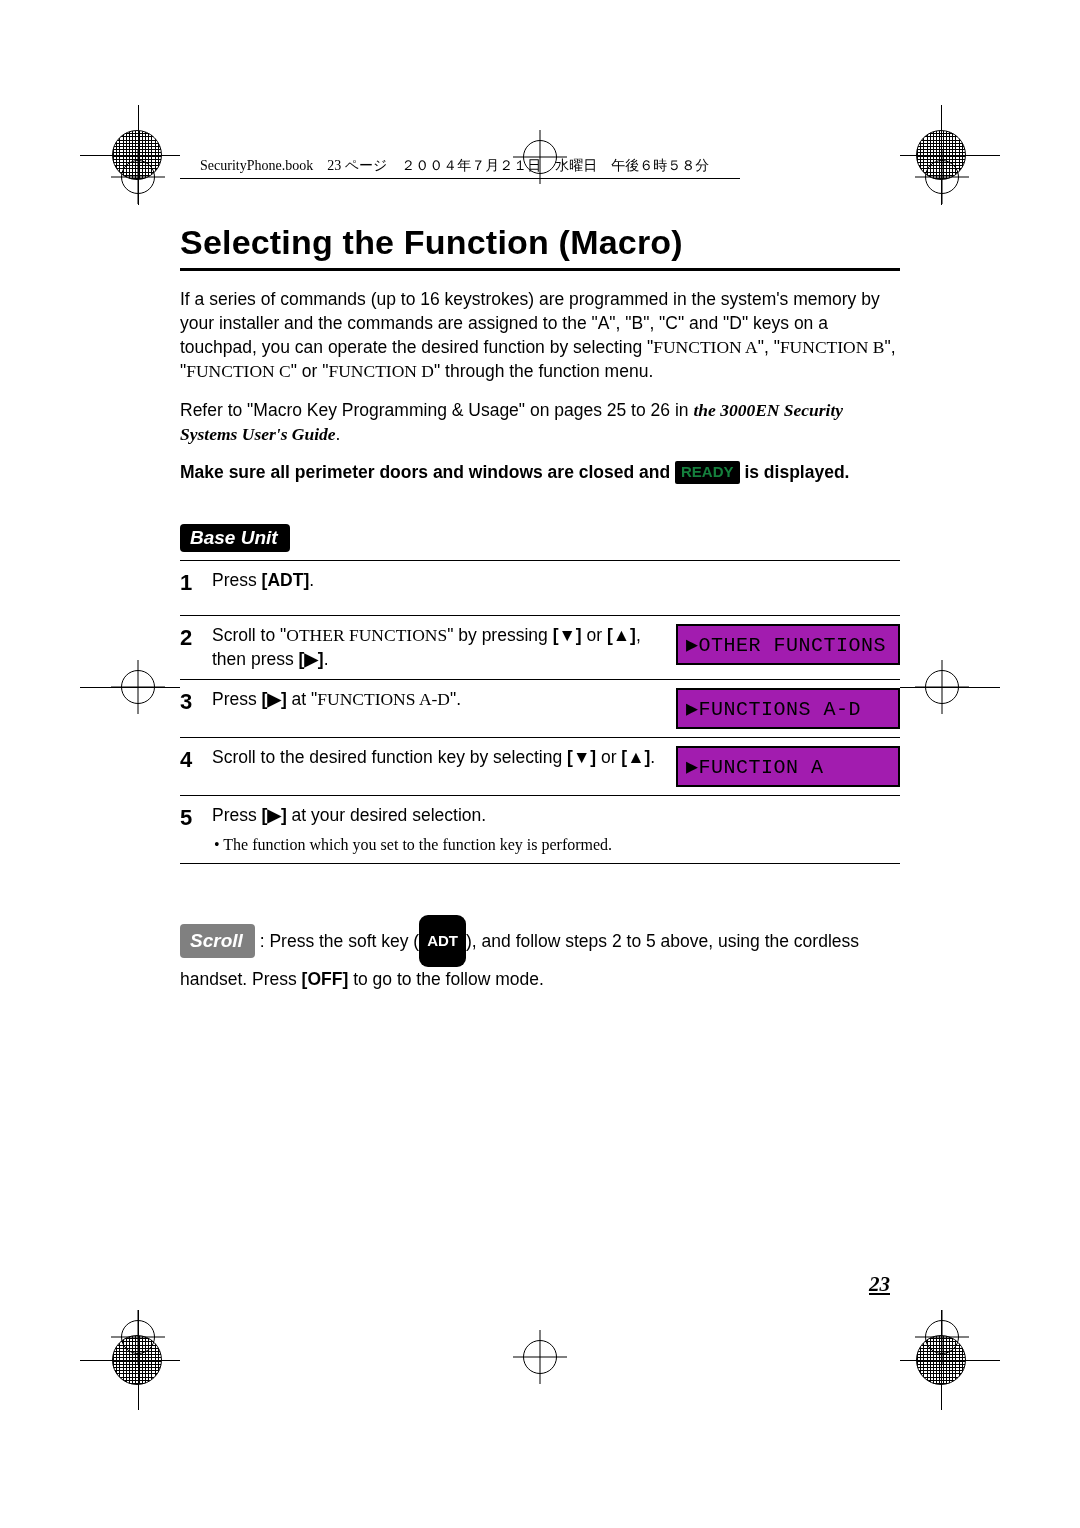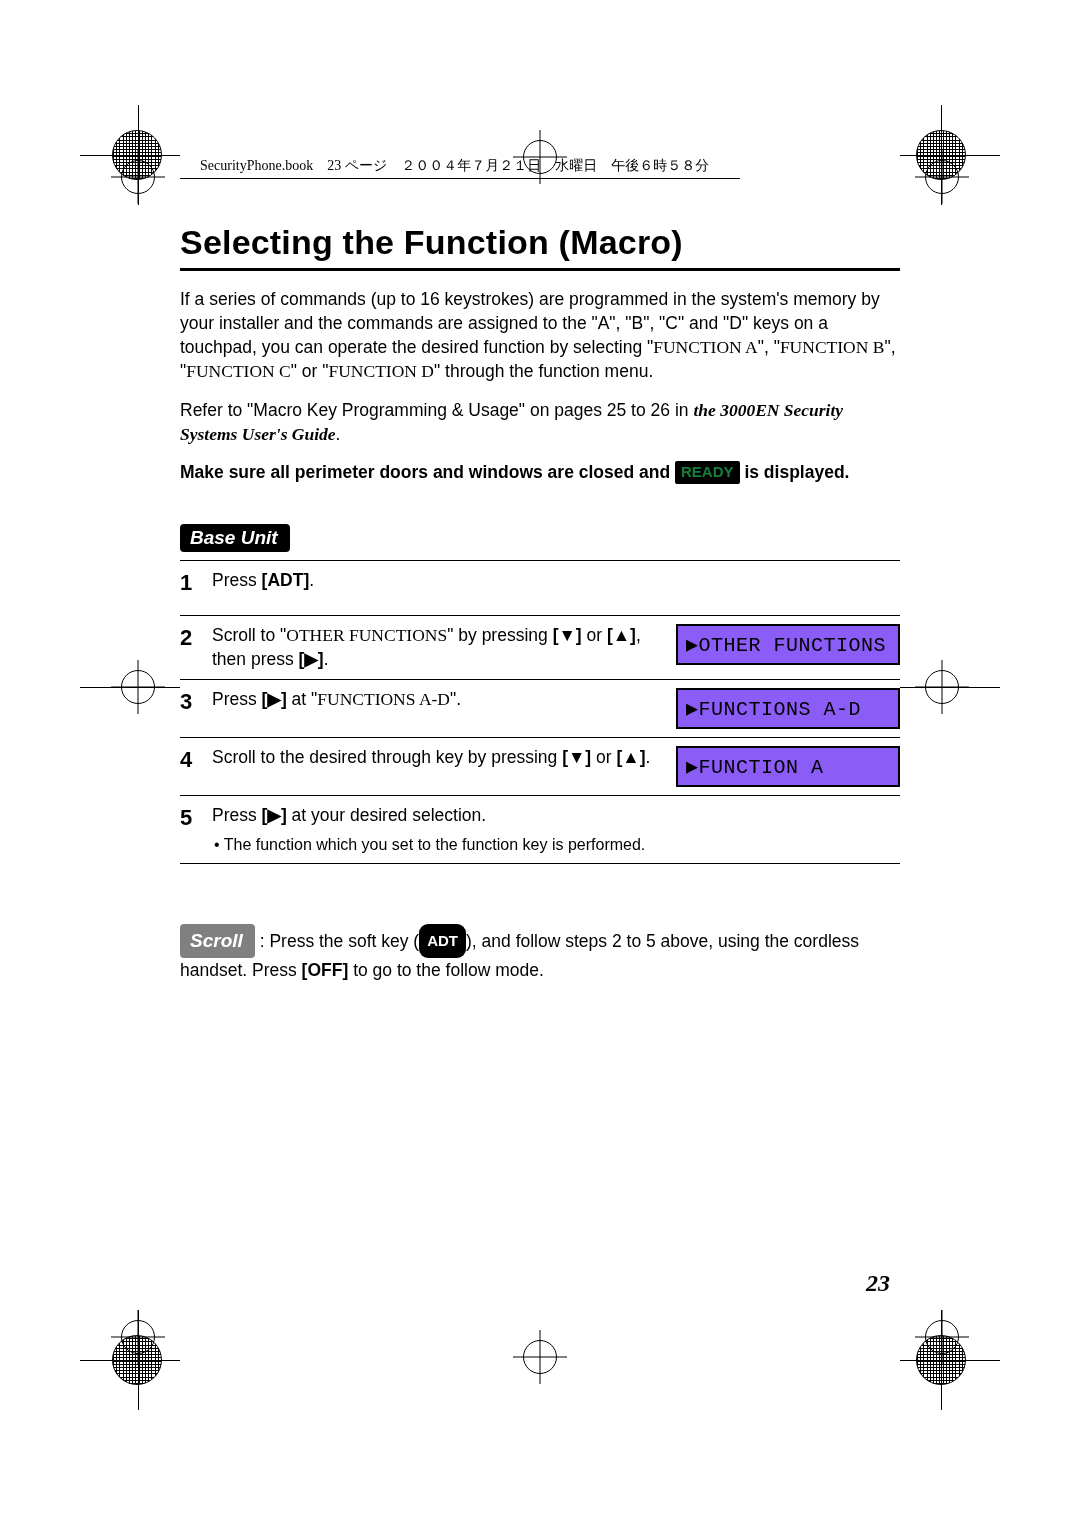--- a/index.html
+++ b/index.html
@@ -104,21 +104,21 @@
     padding: 1px 6px;
     border-radius: 2px;
     vertical-align: 1px;
   }
   .badge-round {
     display: inline-block;
     background: #000;
     color: #fff;
     font-weight: bold;
     font-size: 15px;
-    padding: 6px 8px;
+    padding: 15px 8px;
     border-radius: 9px;
     vertical-align: 1px;
   }
   .section-pill {
     display: inline-block;
     background: #000;
     color: #fff;
     font-weight: bold;
     font-style: italic;
     font-size: 19px;
@@ -158,42 +158,44 @@
   .step-display {
     width: 224px;
     flex-shrink: 0;
   }
   .lcd {
     border: 2px solid #000;
     padding: 6px 8px;
     font-family: "Courier New", Courier, monospace;
     font-size: 20px;
     letter-spacing: 0.5px;
-    background: #8b5cf6;
+    background: #a21caf;
     white-space: nowrap;
   }
   .sub-bullet {
     font-size: 16px;
     margin-top: 6px;
     line-height: 1.35;
     padding-left: 2px;
+    font-family: Liberation Serif, serif;
   }
   .handset-para {
     font-size: 17.5px;
     line-height: 1.45;
     margin-top: 34px;
   }
   .page-num {
     position: absolute;
     bottom: 88px;
     right: 10px;
     font-family: "Times New Roman", Times, serif;
     font-style: italic;
     font-weight: bold;
-    font-size: 24px;
+    font-size: 21px;
+    text-decoration: underline;
   }
   .arrow-glyph { font-family: Arial, sans-serif; }
 
 </style>
 </head>
 <body>
 
 <div class="hatched-circle" style="left:112px; top:130px;"></div>
 <div class="hatched-circle" style="left:916px; top:130px;"></div>
 <div class="hatched-circle" style="left:112px; top:1335px;"></div>
@@ -300,21 +302,21 @@
         <span>Press </span><span class="bolder arrow-glyph">[▶]</span><span> at "</span><span class="mono">FUNCTIONS A-D</span><span>".</span>
       </div>
       <div class="step-display">
         <div class="lcd">▶FUNCTIONS A-D</div>
       </div>
     </div>
 
     <div class="step-row">
       <div class="step-num">4</div>
       <div class="step-text">
-        <span>Scroll to the desired through key by pressing </span><span class="bolder arrow-glyph">[▼]</span><span> or </span><span class="bolder arrow-glyph">[▲]</span><span>.</span>
+        <span>Scroll to the desired function key by selecting </span><span class="bolder arrow-glyph">[▼]</span><span> or </span><span class="bolder arrow-glyph">[▲]</span><span>.</span>
       </div>
       <div class="step-display">
         <div class="lcd">▶FUNCTION A</div>
       </div>
     </div>
 
     <div class="step-row">
       <div class="step-num">5</div>
       <div class="step-text">
         <span>Press </span><span class="bolder arrow-glyph">[▶]</span><span> at your desired selection.</span>

